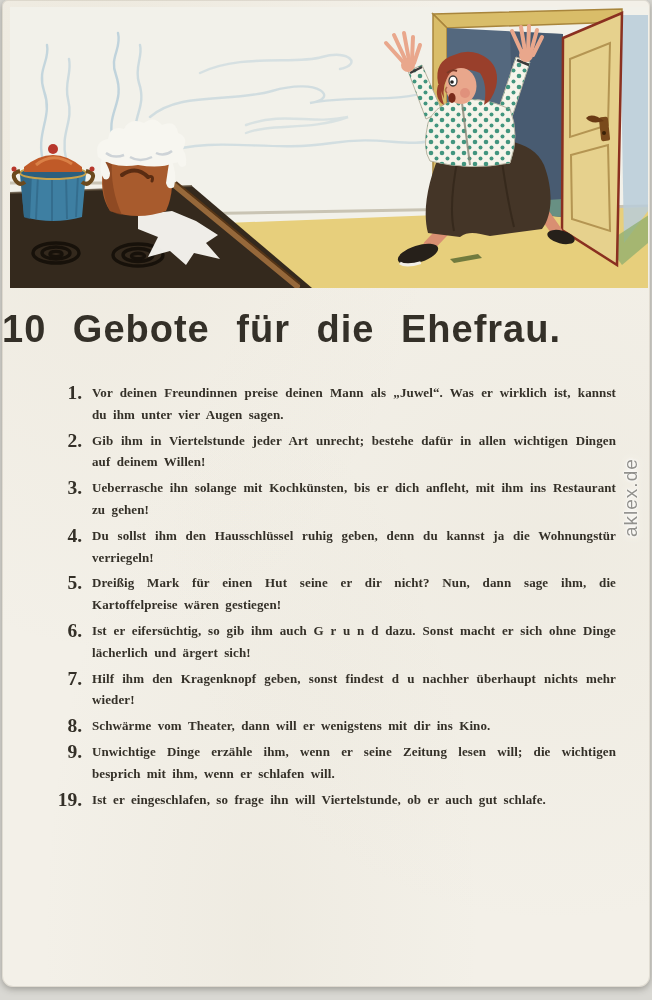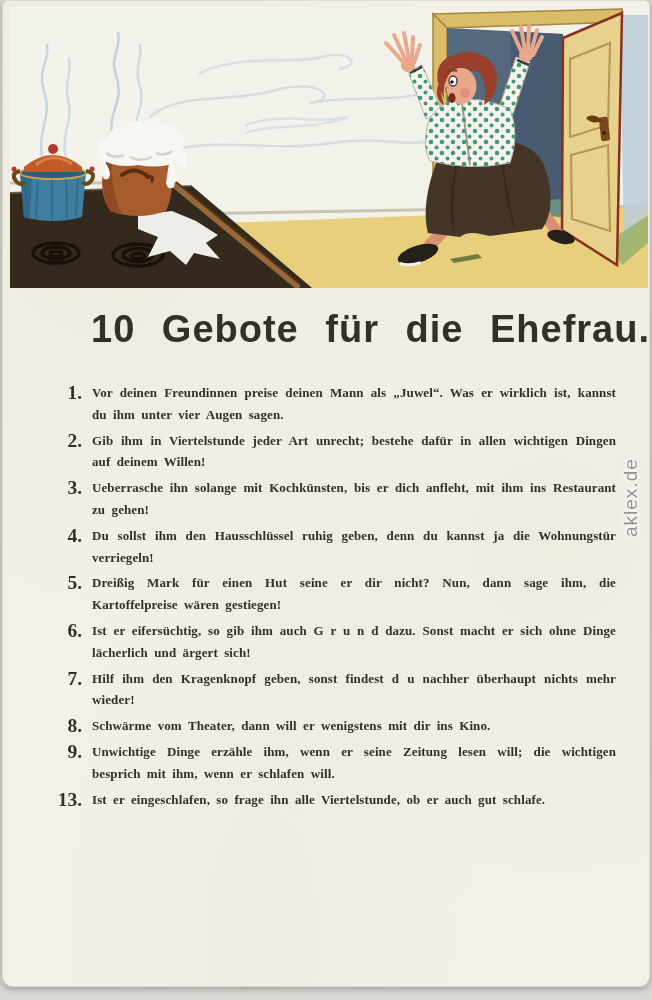--- a/index.html
+++ b/index.html
@@ -17,21 +17,21 @@
       radial-gradient(ellipse at 15% 8%, rgba(190,175,140,.10), transparent 45%),
       radial-gradient(ellipse at 85% 55%, rgba(190,180,150,.08), transparent 50%),
       radial-gradient(ellipse at 40% 95%, rgba(180,170,140,.07), transparent 40%);
     border-radius:6px 6px 11px 11px;
     box-shadow:0 2px 7px rgba(40,38,30,.35), inset 0 0 0 1px rgba(120,110,90,.15);
   }
   .art{position:absolute;left:8px;top:7px;width:638px;height:281px;}
   .art svg{display:block;width:100%;height:100%;}
   .title{
     position:absolute;left:0;top:306px;width:648px;
-    text-align:right;
+    text-align:left;
     font-family:"Liberation Sans",sans-serif;
     font-weight:700;font-size:38px;line-height:46px;
     letter-spacing:1px;word-spacing:15px;
     color:var(--ink,#33302c);
   }
   .list{
     position:absolute;left:54px;top:382px;width:560px;
     color:var(--ink,#33302c);
   }
   .item{display:flex;margin-bottom:4px;}
@@ -254,20 +254,20 @@
       </div>
       <div class="item">
         <span class="num">8.</span>
         <span class="txt">Schwärme vom Theater, dann will er wenigstens mit dir ins Kino.</span>
       </div>
       <div class="item">
         <span class="num">9.</span>
         <span class="txt">Unwichtige Dinge erzähle ihm, wenn er seine Zeitung lesen will; die wichtigen besprich mit ihm, wenn er schlafen will.</span>
       </div>
       <div class="item">
-        <span class="num">13.</span>
-        <span class="txt">Ist er eingeschlafen, so frage ihn alle Viertelstunde, ob er auch gut schlafe.</span>
+        <span class="num">19.</span>
+        <span class="txt">Ist er eingeschlafen, so frage ihn will Viertelstunde, ob er auch gut schlafe.</span>
       </div>
     </div>
   </div>
 
   <div class="watermark">aklex.de</div>
 </div>
 
 </body></html>

